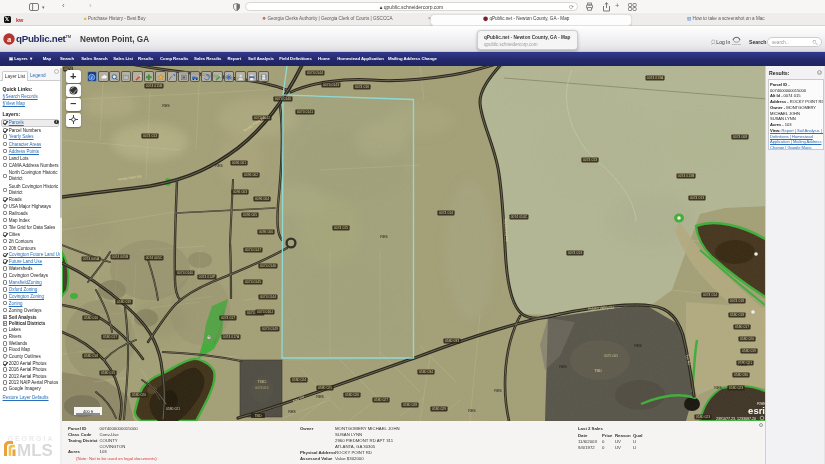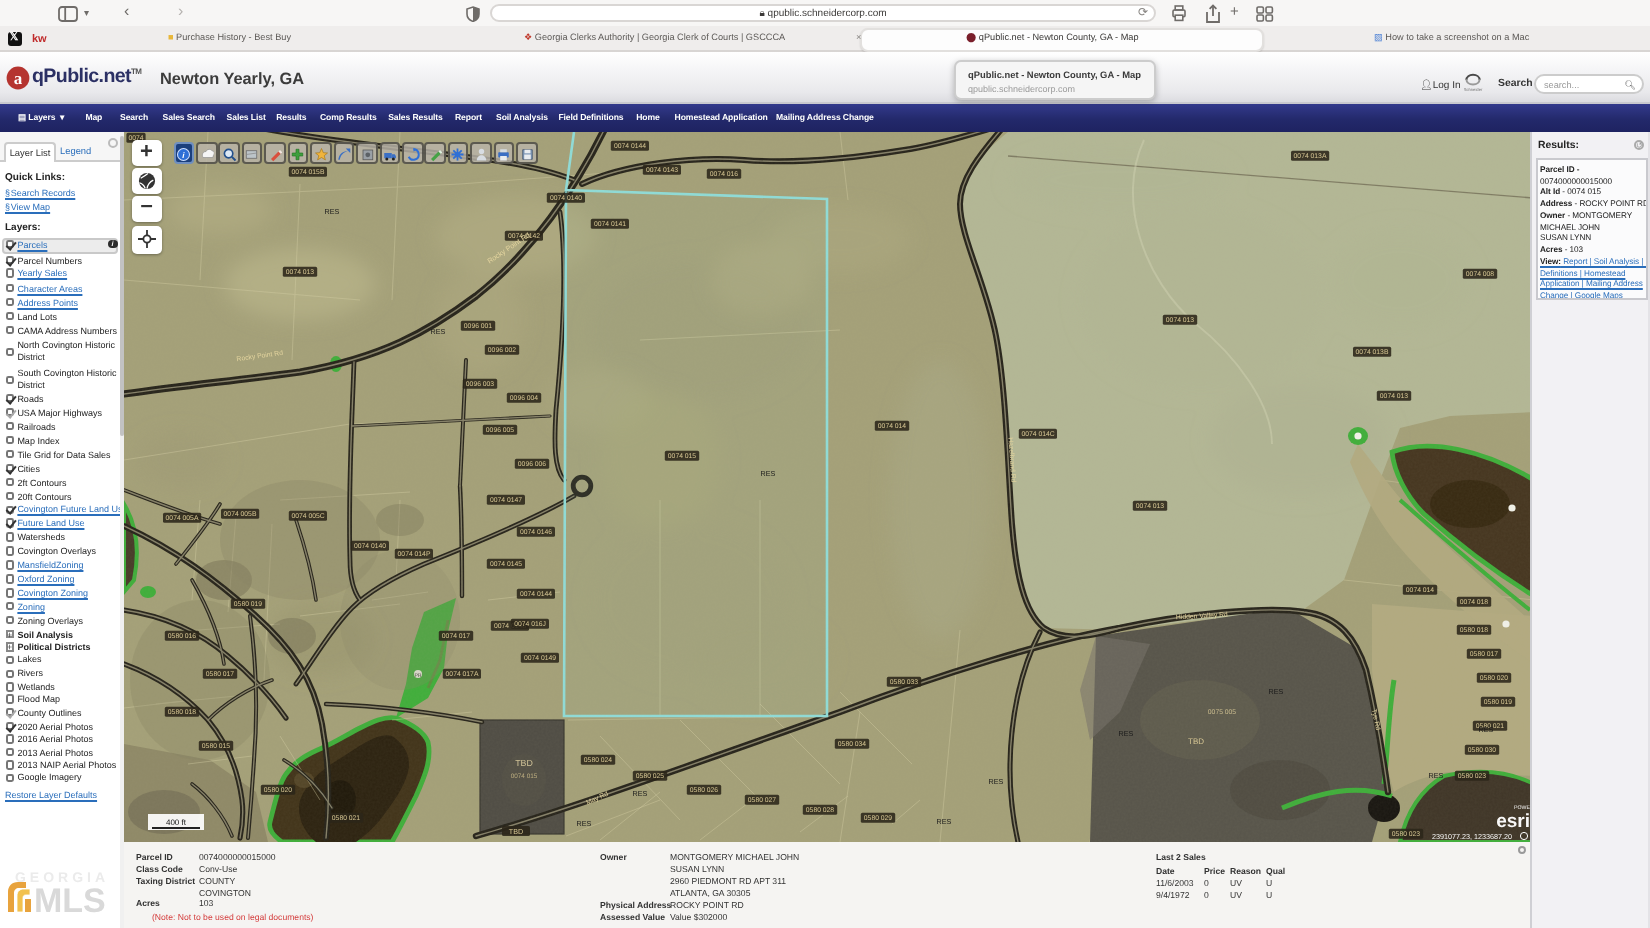--- a/index.html
+++ b/index.html
@@ -79,21 +79,21 @@
  <div class="tabtxt" style="left:483px;color:#3a3836"><span style="color:#7a1f2b">⬤</span> qPublic.net - Newton County, GA - Map</div>
  <div class="tabtxt" style="left:687px"><span style="color:#4a7fd4">▧</span> How to take a screenshot on a Mac</div>
 </div>
 
 <div class="abs" id="hdr">
  <svg class="abs" style="left:3px;top:7px" width="12" height="12" viewBox="0 0 12 12">
       <circle cx="6" cy="6" r="5.7" fill="#b5342f"></circle>
       <text x="6" y="8.8" font-size="8.5" fill="#fff" text-anchor="middle" font-weight="bold" font-family="Liberation Serif,serif">a</text>
     </svg>
  <div class="abs" style="left:16px;top:6.5px;font-size:9.8px;font-weight:bold;color:#2b3064;letter-spacing:-0.3px">qPublic.net<span style="font-size:4px;vertical-align:4px;color:#555">TM</span></div>
- <div class="abs" style="left:80px;top:8.5px;font-size:8.2px;font-weight:bold;color:#3c3c3c">Newton Yearly, GA</div>
+ <div class="abs" style="left:80px;top:8.5px;font-size:8.2px;font-weight:bold;color:#3c3c3c">Newton Point, GA</div>
  <div class="abs" style="left:710px;top:13px;font-size:5px;color:#333">👤︎Log In</div>
  <svg class="abs" style="left:731px;top:10px" width="11" height="10" viewBox="0 0 11 10">
       <path d="M2.2 4 C2.2 2.4 3.6 1.4 5.5 1.4 C7.4 1.4 8.8 2.4 8.8 4" fill="none" stroke="#4a4a4a" stroke-width="1"></path>
       <path d="M8.8 3.6 C8.8 5.2 7.4 6.2 5.5 6.2 C3.6 6.2 2.2 5.2 2.2 3.6" fill="none" stroke="#9a9a9a" stroke-width="1"></path>
       <text x="5.5" y="9.3" font-size="2.1" fill="#777" text-anchor="middle">Schneider</text>
     </svg>
  <div class="abs" style="left:749px;top:13px;font-size:5.2px;font-weight:bold;color:#333">Search</div>
  <div class="abs" style="left:767px;top:10.5px;width:55px;height:10px;background:#fff;border:0.5px solid #ccc;border-radius:5px;font-size:4.6px;color:#999;line-height:9px;padding-left:4px">search...<span style="position:absolute;right:3px;color:#555">🔍︎</span></div>
 </div>
 <div class="abs" id="nav">

